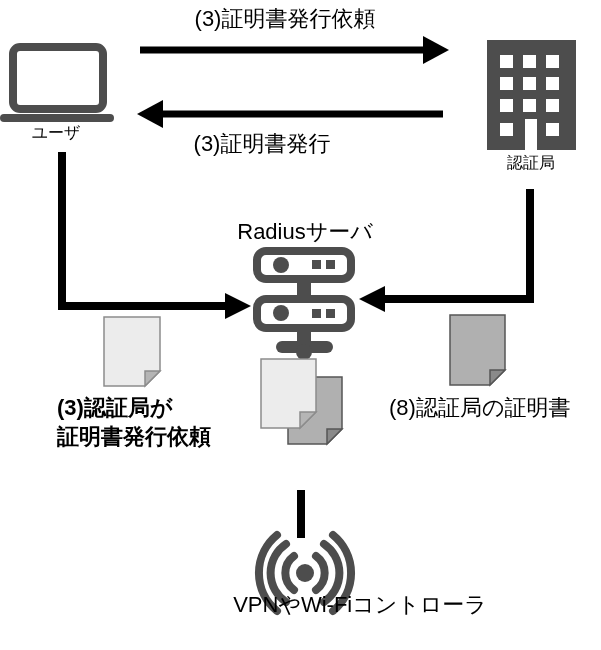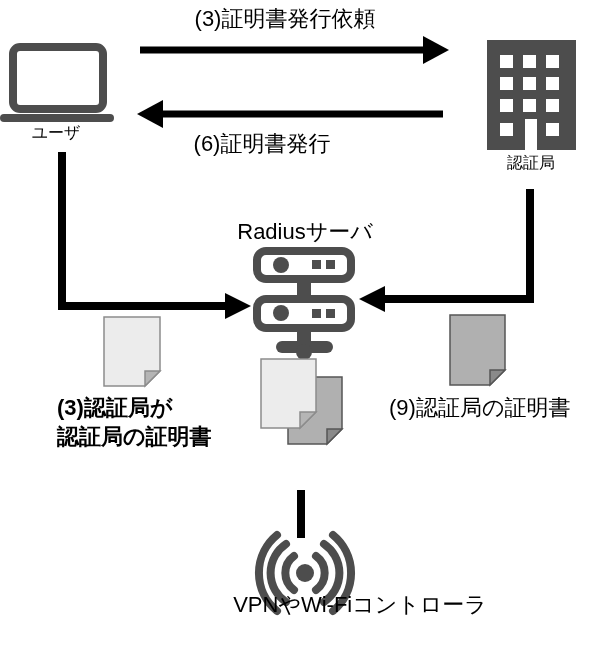--- a/index.html
+++ b/index.html
@@ -126,30 +126,30 @@
         <path d="M277,535 A 49 49 0 0 0 277,611"></path>
         <path d="M316,556 A 21 21 0 0 1 316,590"></path>
         <path d="M324,544 A 35 35 0 0 1 324,602"></path>
         <path d="M333,535 A 49 49 0 0 1 333,611"></path>
       </g>
     </g>
   </svg>
 
   <div class="lbl center" style="left:285px; top:5px;">(3)証明書発行依頼</div>
 
-  <div class="lbl center" style="left:262px; top:130px;">(6)証明書発行</div>
+  <div class="lbl center" style="left:262px; top:130px;">(3)証明書発行</div>
 
   <div class="lbl small center" style="left:56px; top:123px;">ユーザ</div>
 
   <div class="lbl small center" style="left:531px; top:153px;">認証局</div>
 
   <div class="lbl center" style="left:305px; top:218px;">Radiusサーバ</div>
 
   <div class="lbl" style="left:57px; top:394px;font-weight:bold;">
     <span class="line">(3)認証局が</span>
-    <span class="line">認証局の証明書</span>
+    <span class="line">証明書発行依頼</span>
   </div>
 
-  <div class="lbl" style="left:389px; top:394px;">(9)認証局の証明書</div>
+  <div class="lbl" style="left:389px; top:394px;">(8)認証局の証明書</div>
 
 
   <div class="lbl center" style="left:360px; top:591px;text-align:center;">VPNやWi-Fiコントローラ</div>
 </div>
 
 </body></html>

